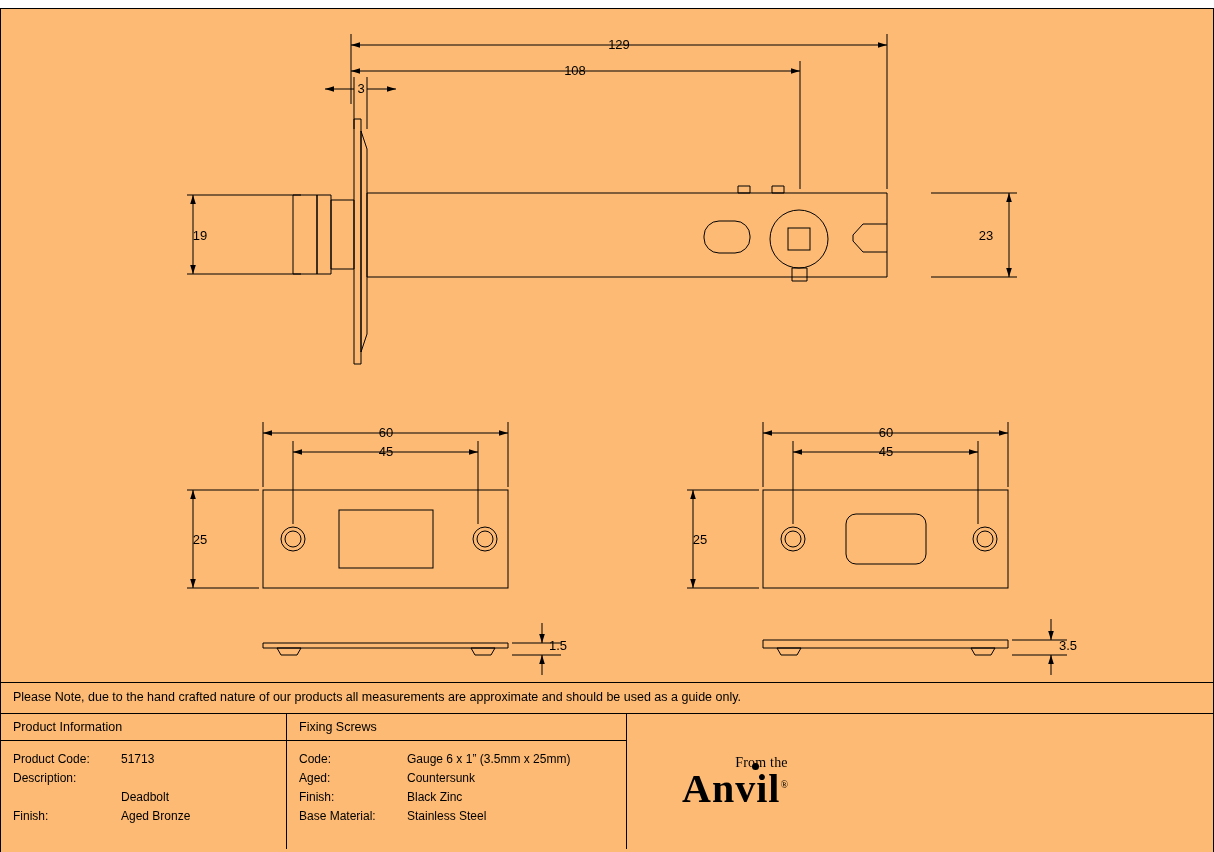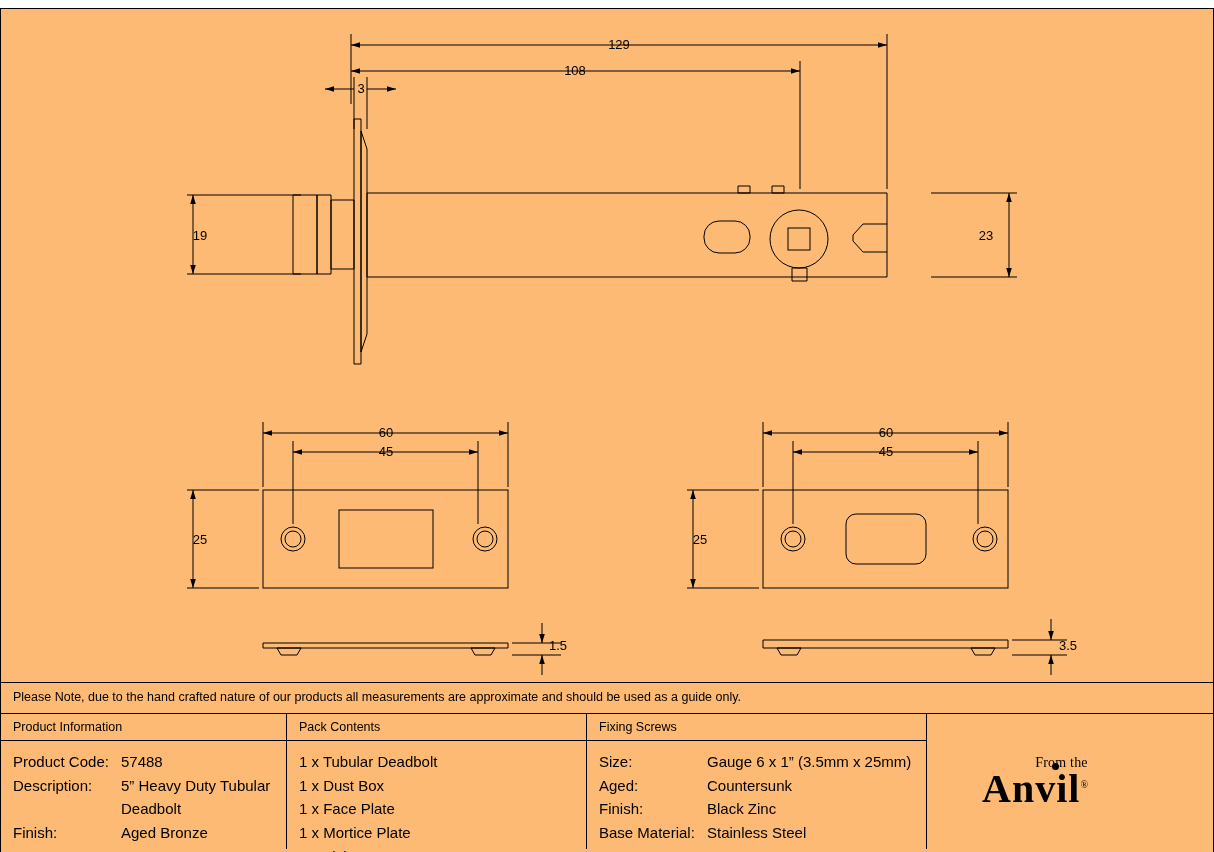--- a/index.html
+++ b/index.html
@@ -62,21 +62,21 @@
   .col.c2 { width: 300px; }
   .col.c3 { width: 340px; }
   .col.c4 { width: 217px; border-right: none; position: relative; text-align: right; }
   .col-head {
     font-size: 12.5px;
     padding: 6px 12px 6px 12px;
     border-bottom: 1px solid #000;
   }
   .col-body {
     padding: 9px 12px 0 12px;
-    font-size: 15px;
+    font-size: 12px;
   }
   .kv {
     display: flex;
     line-height: 1.58;
   }
   .kv .k { width: 108px; flex: none; }
   .kv .v { flex: 1 1 auto; }
   .kv.cont .k { visibility: hidden; }
   .plain-line { line-height: 1.58; }
   
@@ -286,53 +286,42 @@
 
   <div class="table-wrap">
     <div class="note-row">Please Note, due to the hand crafted nature of our products all measurements are approximate and should be used as a guide only.</div>
     <div class="cols">
 
       <div class="col c1">
         <div class="col-head">Product Information</div>
         <div class="col-body">
           <div class="kv">
             <div class="k">Product Code:</div>
-            <div class="v">57488</div>
+            <div class="v">51713</div>
           </div>
           <div class="kv">
             <div class="k">Description:</div>
-            <div class="v">5” Heavy Duty Tubular</div>
           </div>
           <div class="kv cont">
             <div class="k">Description:</div>
             <div class="v">Deadbolt</div>
           </div>
           <div class="kv">
             <div class="k">Finish:</div>
             <div class="v">Aged Bronze</div>
           </div>
         </div>
       </div>
 
-      <div class="col c2">
-        <div class="col-head">Pack Contents</div>
-        <div class="col-body">
-          <div class="plain-line">1 x Tubular Deadbolt</div>
-          <div class="plain-line">1 x Dust Box</div>
-          <div class="plain-line">1 x Face Plate</div>
-          <div class="plain-line">1 x Mortice Plate</div>
-          <div class="plain-line">4 x Fixing Screws</div>
-        </div>
-      </div>
 
       <div class="col c3">
         <div class="col-head">Fixing Screws</div>
         <div class="col-body">
           <div class="kv">
-            <div class="k">Size:</div>
+            <div class="k">Code:</div>
             <div class="v">Gauge 6 x 1” (3.5mm x 25mm)</div>
           </div>
           <div class="kv">
             <div class="k">Aged:</div>
             <div class="v">Countersunk</div>
           </div>
           <div class="kv">
             <div class="k">Finish:</div>
             <div class="v">Black Zinc</div>
           </div>

